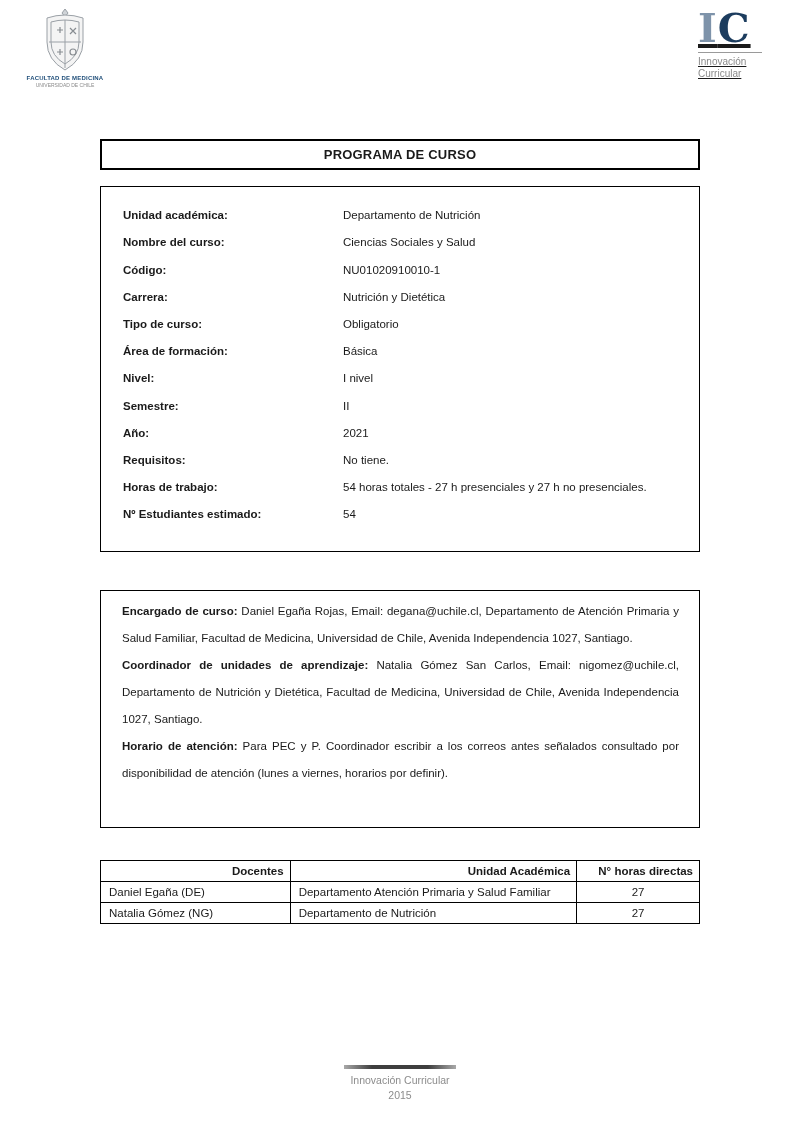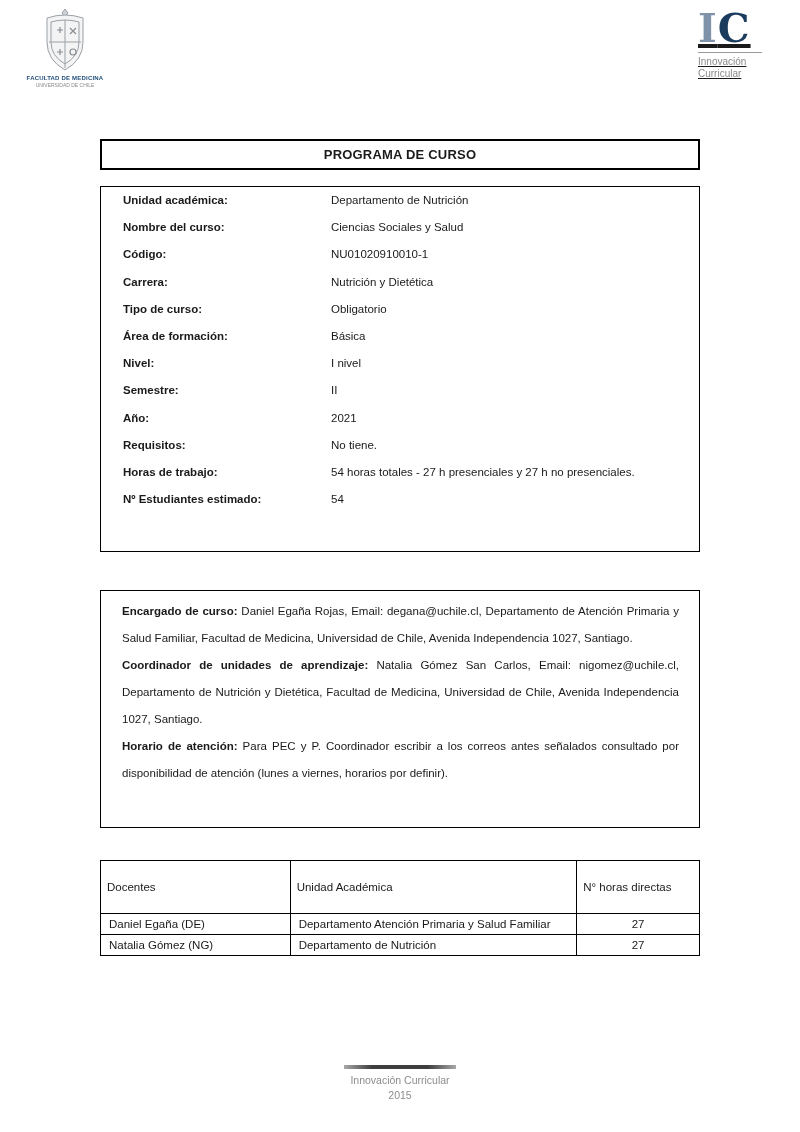--- a/index.html
+++ b/index.html
@@ -28,39 +28,39 @@
     position:absolute; left:100px; top:139px; width:600px; height:31px;
     border:2px solid #000; display:flex; align-items:center; justify-content:center;
     font-weight:bold; font-size:13px; letter-spacing:.2px;
   }
 
   
   .info-box {
     position:absolute; left:100px; top:186px; width:600px; height:366px;
     border:1px solid #000; padding-top:7px; font-size:11.5px;
   }
-  .info-row { display:flex; height:27.2px; align-items:flex-start; }
+  .info-row { display:flex; height:27.2px; align-items:flex-end;gap:12px; }
   .info-label { width:230px; padding-left:22px; font-weight:bold; }
   .info-value { flex:1; padding-right:12px; }
 
   
   .contact-box {
     position:absolute; left:100px; top:590px; width:600px; height:238px;
     border:1px solid #000; padding:7px 20px 4px 21px;
     font-size:11.5px; line-height:27px; text-align:justify;
   }
   .contact-para strong { font-weight:bold; }
 
   
   .docentes-table {
     position:absolute; left:100px; top:860px; width:600px;
     border-collapse:collapse; font-size:11.5px;
   }
   .docentes-table th, .docentes-table td { border:1px solid #000; }
-  .docentes-table th { font-weight:normal; text-align:left; padding:20px 6px; }
+  .docentes-table th { font-weight:bold; text-align:right; padding:4px 6px; }
   .docentes-table td { padding:2px 8px; vertical-align:middle; line-height:16px; }
   .docentes-table td.center { text-align:center; }
   .col-docente { width:190px; }
   .col-unidad  { width:287px; }
   .col-horas   { width:123px; }
 
   
   .footer { position:absolute; left:0; right:0; top:1065px; text-align:center; }
   .footer-bar {
     width:112px; height:4px; margin:0 auto 4px;

